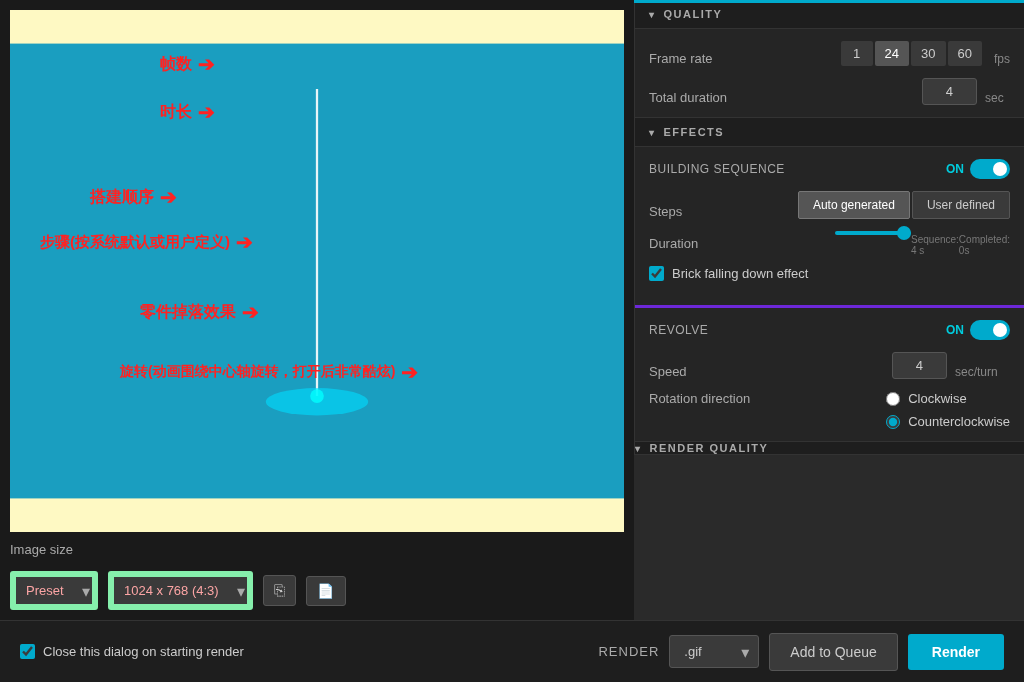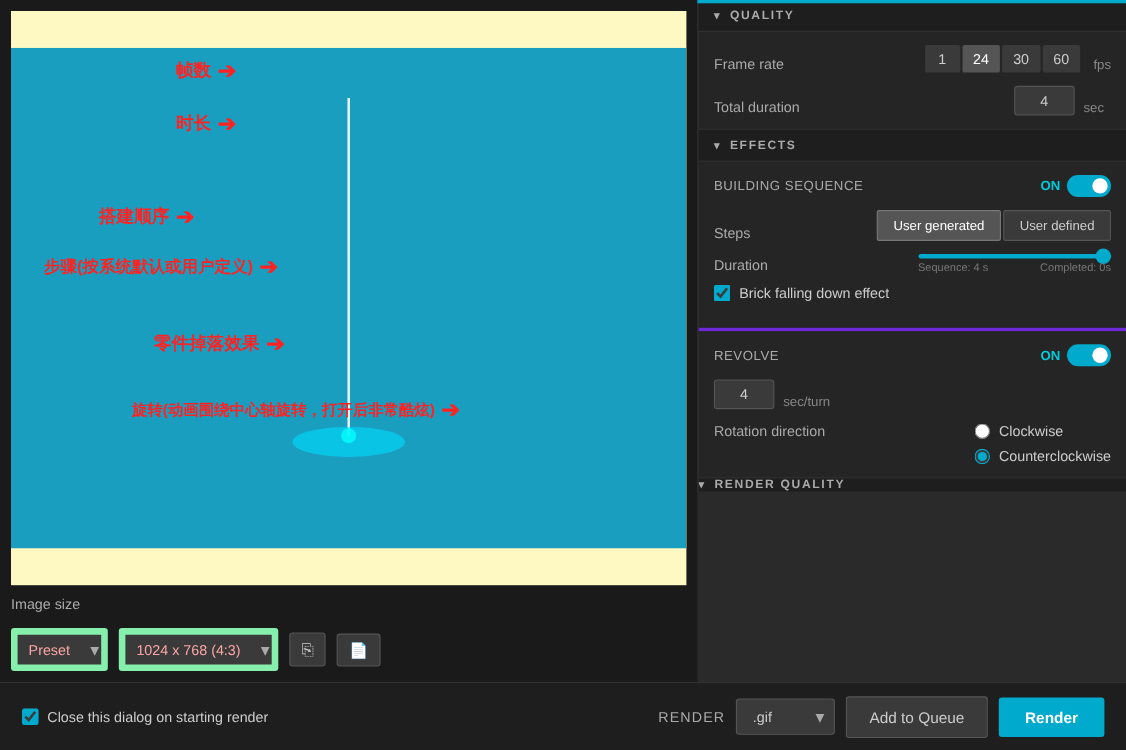--- a/index.html
+++ b/index.html
@@ -291,21 +291,21 @@
     .duration-row {
       display: flex;
       align-items: center;
       gap: 10px;
       margin-bottom: 10px;
     }
 
     .slider-container {
       flex: 1;
       display: flex;
-      flex-direction: column;
+      flex-direction: row;
     }
 
     .slider {
       width: 100%;
       appearance: none;
       height: 4px;
       background: linear-gradient(to right, #00aacc 100%, #555 0%);
       border-radius: 2px;
       outline: none;
       cursor: pointer;
@@ -608,21 +608,21 @@
           <span class="building-seq-label">BUILDING SEQUENCE</span>
           <div class="toggle-container">
             <span class="toggle-label-on">ON</span>
             <div class="toggle-switch"></div>
           </div>
         </div>
 
         <div class="setting-row">
           <span class="setting-label">Steps</span>
           <div class="steps-btn-group">
-            <button class="steps-btn active">User generated</button>
+            <button class="steps-btn active">Auto generated</button>
             <button class="steps-btn">User defined</button>
           </div>
         </div>
 
         <div class="duration-row">
           <span class="setting-label">Duration</span>
           <div class="slider-container">
             <input type="range" class="slider" min="0" max="100" value="100" style="">
             <div class="slider-labels">
               <span class="slider-label-text">Sequence: 4 s</span>
@@ -641,20 +641,21 @@
 
         <div class="revolve-header-row">
           <span class="revolve-label">REVOLVE</span>
           <div class="toggle-container">
             <span class="toggle-label-on">ON</span>
             <div class="toggle-switch"></div>
           </div>
         </div>
 
         <div class="setting-row">
+          <span class="setting-label">Speed</span>
           <input type="number" class="number-input" value="4" style="">
           <span class="unit-label" style="min-width:55px;">sec/turn</span>
         </div>
 
         <div class="setting-row" style="align-items:flex-start;">
           <span class="setting-label">Rotation direction</span>
           <div class="radio-group">
             <div class="radio-row">
               <input type="radio" id="clockwise" name="rotation" style="">
               <label class="radio-label" for="clockwise">Clockwise</label>

